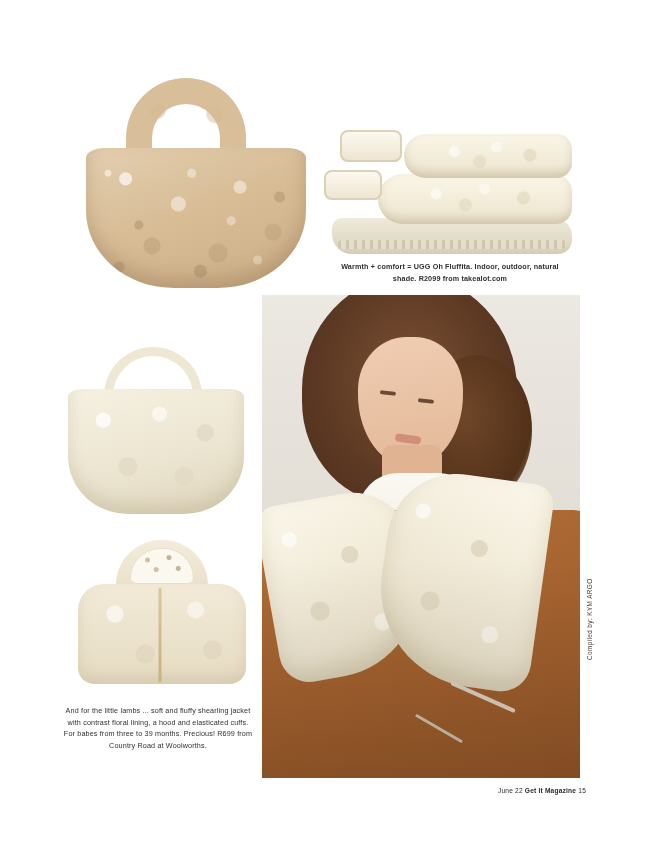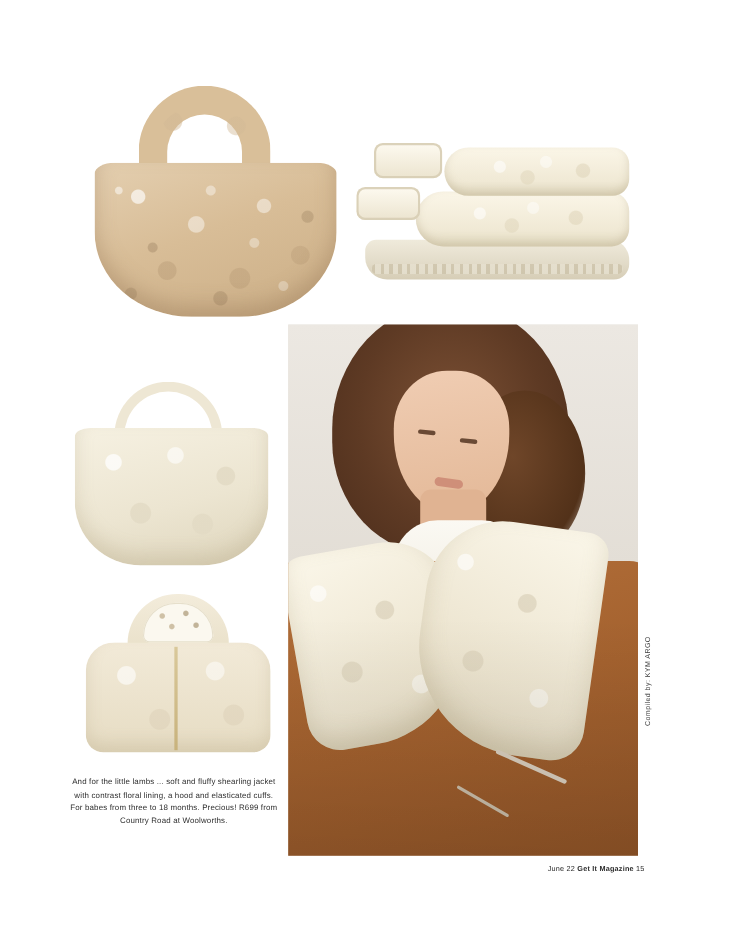--- a/index.html
+++ b/index.html
@@ -326,35 +326,36 @@
     <div class="ugg-strap s2">
       <div class="ugg-fuzz"></div>
     </div>
     <div class="ugg-strap s1">
       <div class="ugg-fuzz"></div>
     </div>
     <div class="ugg-buckle"></div>
     <div class="ugg-buckle b2"></div>
   </div>
 
+  <div class="caption center bold" id="cap-ugg">Warmth + comfort = UGG Oh Fluffita. Indoor, outdoor, natural shade. R2099 from takealot.com</div>
 
 
   <div class="imgblock" id="bag-mid">
     <div class="bag2-handle"></div>
     <div class="bag2-body"></div>
   </div>
 
   <div class="imgblock" id="baby-jacket">
     <div class="bj-hood"></div>
     <div class="bj-hood-lining"></div>
     <div class="bj-body"></div>
     <div class="bj-zip"></div>
   </div>
 
-  <div class="caption center" id="cap-baby">And for the little lambs ... soft and fluffy shearling jacket with contrast floral lining, a hood and elasticated cuffs. For babes from three to 18 months. Precious! R699 from Country Road at Woolworths.</div>
+  <div class="caption center" id="cap-baby">And for the little lambs ... soft and fluffy shearling jacket with contrast floral lining, a hood and elasticated cuffs. For babes from three to 39 months. Precious! R699 from Country Road at Woolworths.</div>
 
   <div id="model-photo">
     <div class="mp-bg"></div>
     <div class="mp-hair"></div>
     <div class="mp-face"></div>
     <div class="mp-eye l"></div>
     <div class="mp-eye r"></div>
     <div class="mp-lip"></div>
     <div class="mp-neck"></div>
     <div class="mp-turtleneck"></div>

